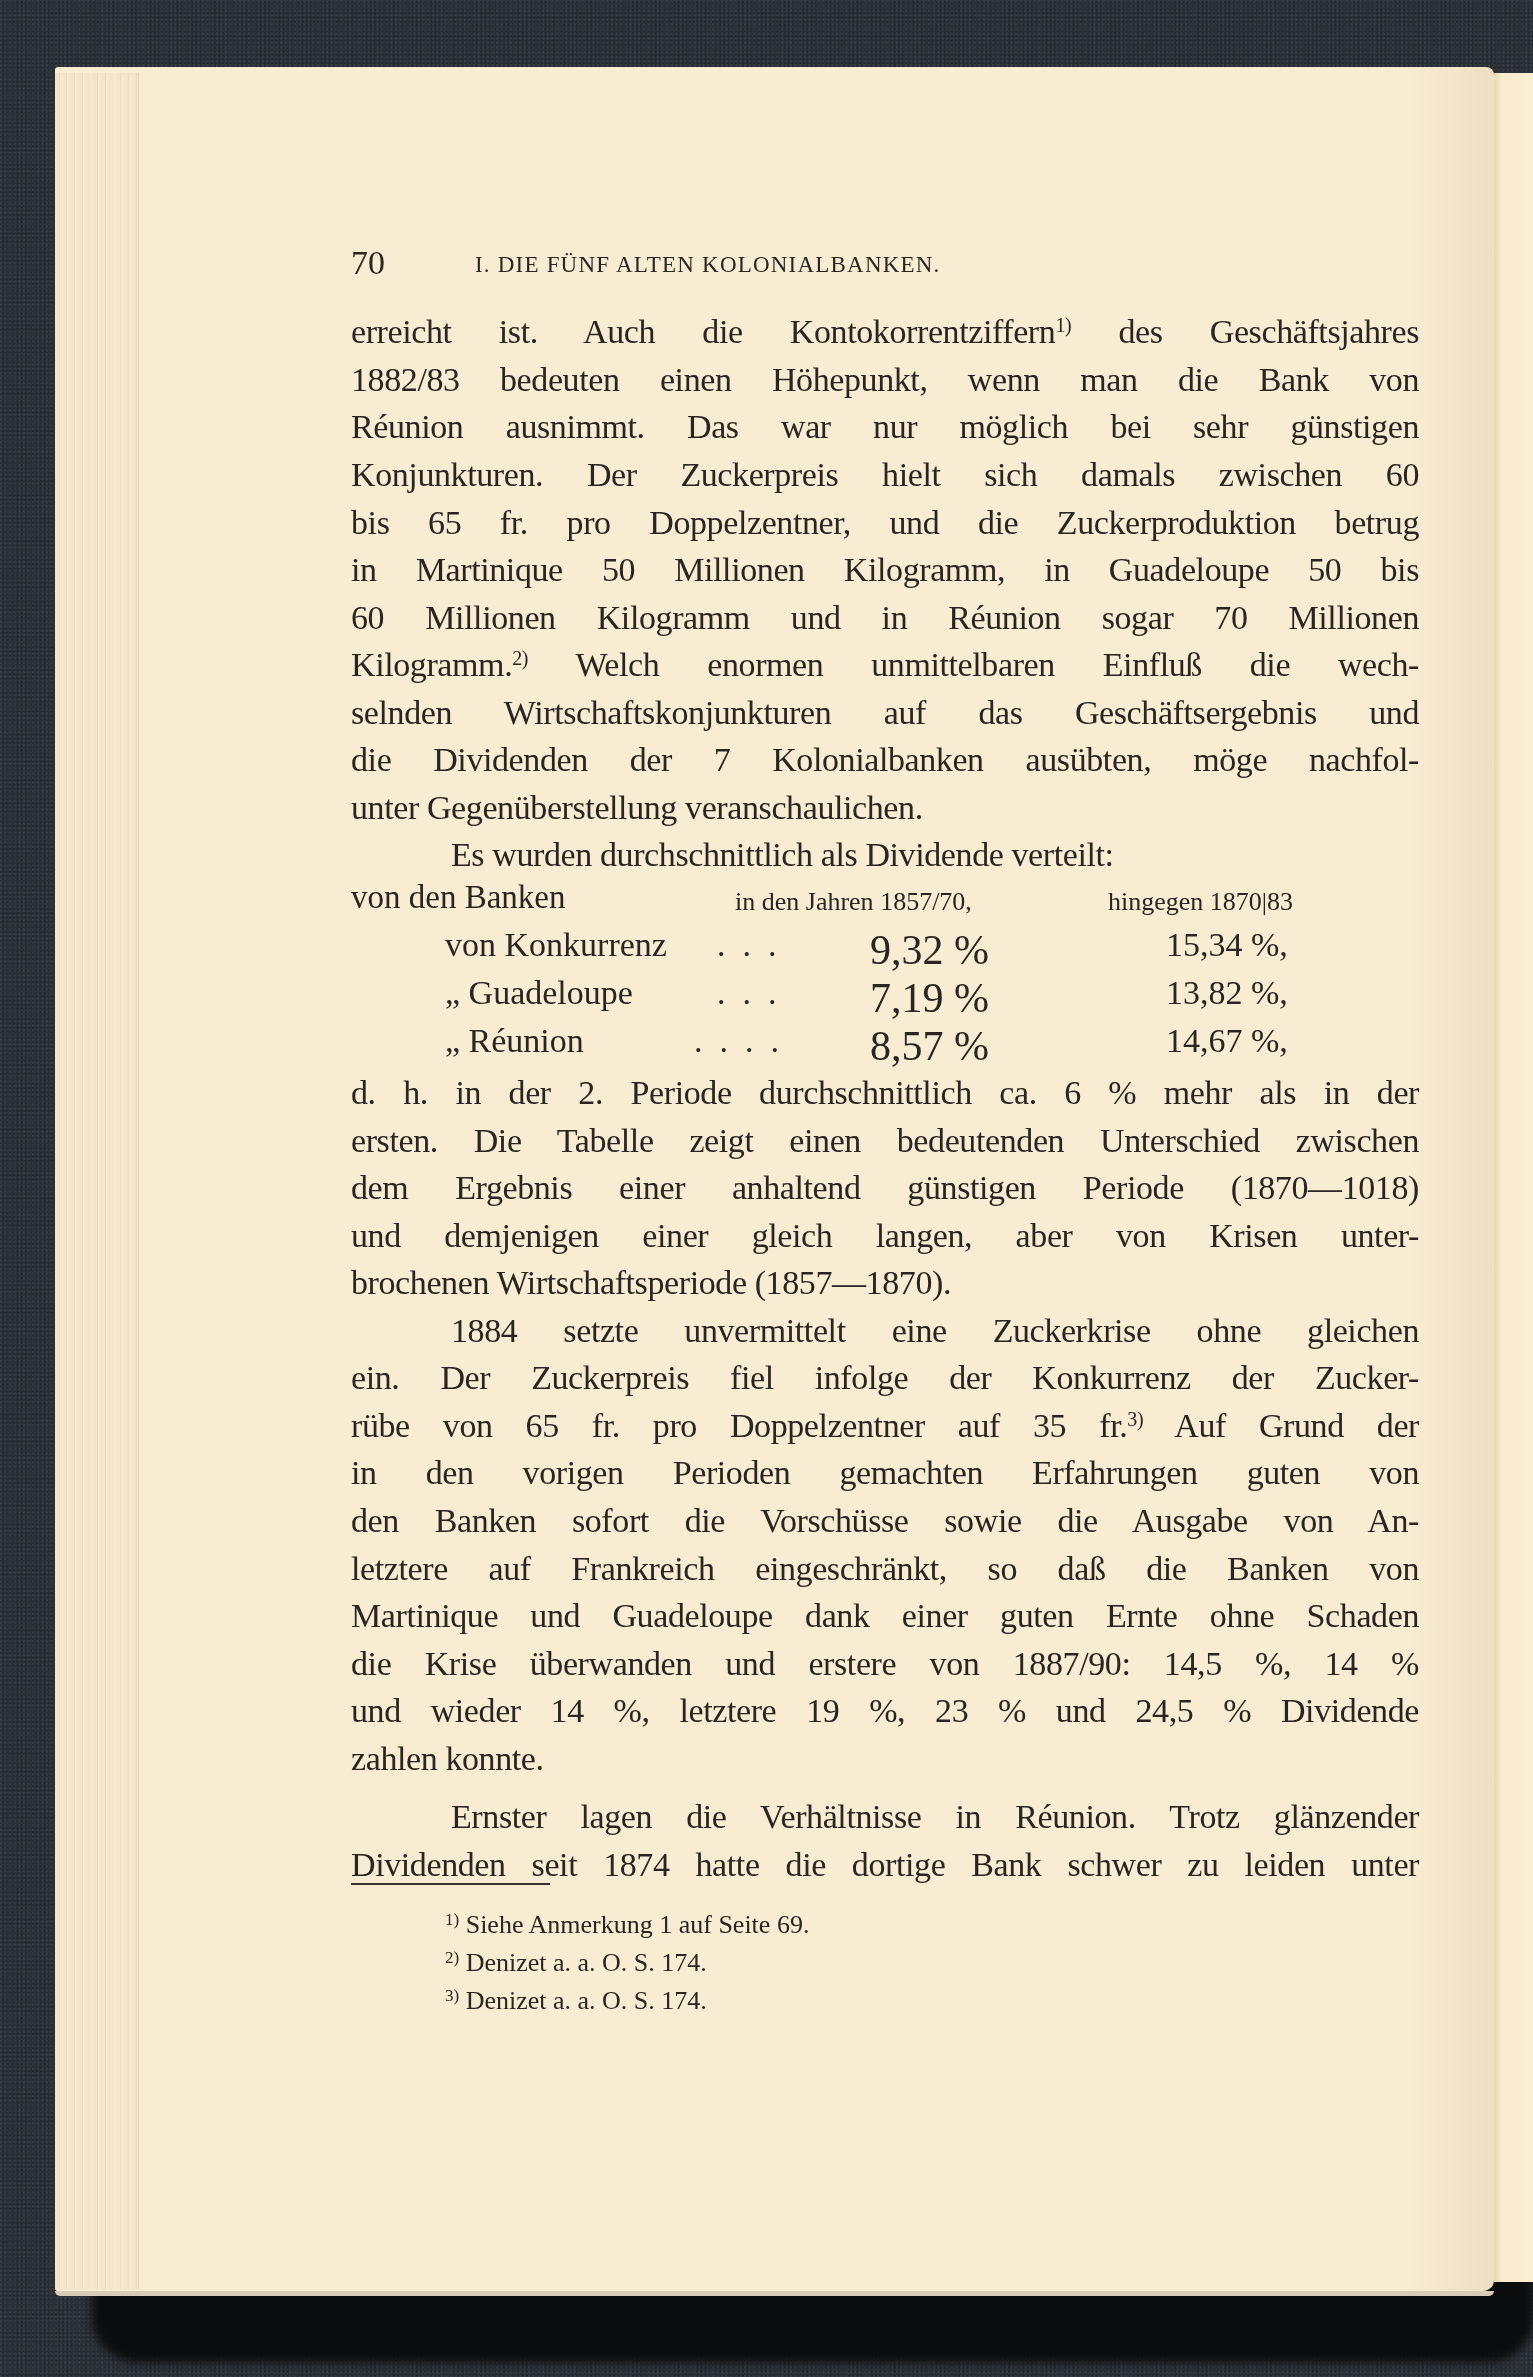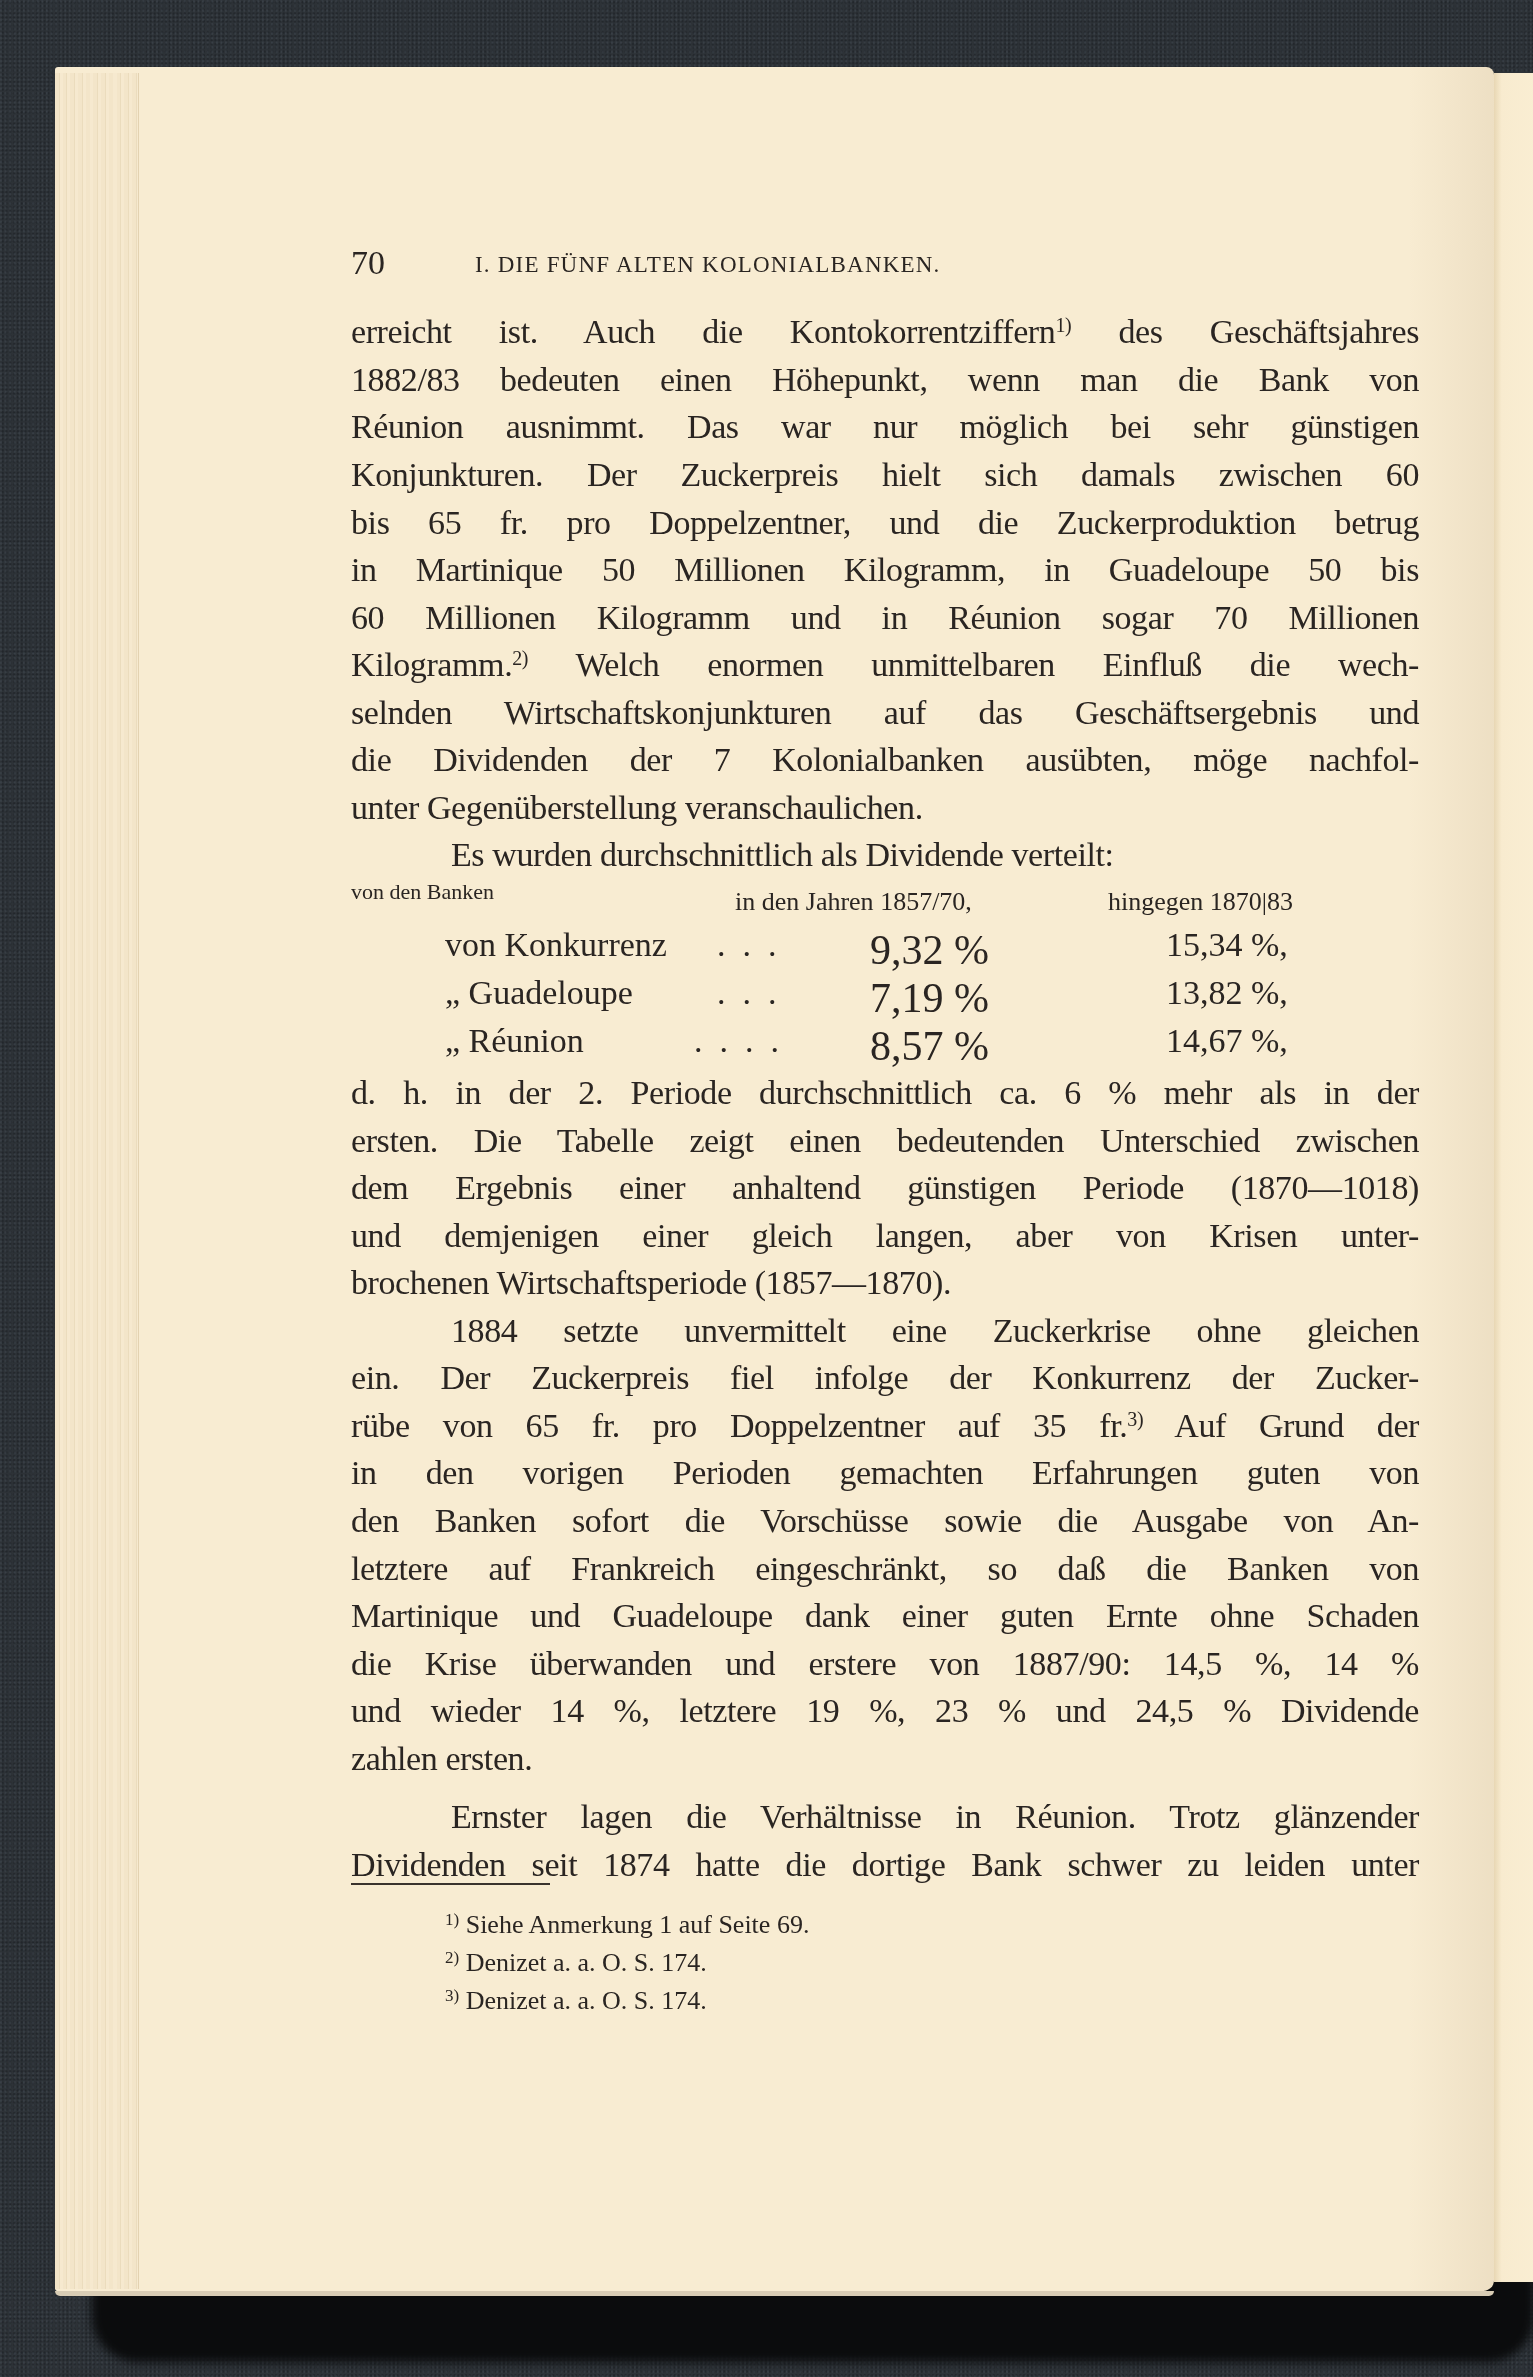--- a/index.html
+++ b/index.html
@@ -41,21 +41,21 @@
   .page-number { left:351px; top:244px; font-size:34px; }
   .running-head { left:475px; top:252px; font-size:23px; letter-spacing:1.2px; }
   .body-line {
     position:absolute; left:351px; width:1068px; font-size:34px; line-height:48px;
     text-align:justify; text-align-last:justify; white-space:nowrap;
     letter-spacing:-0.4px;
   }
   .body-line.last { text-align-last:left; }
   .indent { padding-left:100px; box-sizing:border-box; }
   sup { font-size:20px; vertical-align:10.7px; line-height:0; }
-  .tbl-head-a { left:351px; font-size:22px; }
+  .tbl-head-a { left:351px; font-size:33px; }
   .tbl-head-b { left:735px; font-size:26px; }
   .tbl-head-c { left:1108px; font-size:26px; }
   .bold { font-weight:normal; }
   .row-name { left:445px; font-size:34px; }
   .row-dots { left:717px; font-size:34px; letter-spacing:17px; }
   .row-v1 { left:870px; font-size:42px; }
   .row-v2 { left:1166px; font-size:34px; }
   .footnote-rule { position:absolute; left:351px; top:1883px; width:199px; height:1.5px; background:#3a332d; }
   .footnote { position:absolute; left:445px; font-size:26px; white-space:nowrap; }
   .footnote sup { font-size:17px; vertical-align:7.7px; }
@@ -117,21 +117,21 @@
 
 <div class="body-line indent" style="top:1307px">1884 setzte unvermittelt eine Zuckerkrise ohne gleichen</div>
 <div class="body-line" style="top:1354px">ein.  Der Zuckerpreis fiel infolge der Konkurrenz der Zucker-</div>
 <div class="body-line" style="top:1402px"><span>rübe von 65 fr. pro Doppelzentner auf 35 fr.</span><sup>3)</sup>  <span>Auf Grund der</span></div>
 <div class="body-line" style="top:1449px">in den vorigen Perioden gemachten Erfahrungen guten von</div>
 <div class="body-line" style="top:1497px">den Banken sofort die Vorschüsse sowie die Ausgabe von An-</div>
 <div class="body-line" style="top:1545px">letztere auf Frankreich eingeschränkt, so daß die Banken von</div>
 <div class="body-line" style="top:1592px">Martinique und Guadeloupe dank einer guten Ernte ohne Schaden</div>
 <div class="body-line" style="top:1640px">die Krise überwanden und erstere von 1887/90: 14,5 %, 14 %</div>
 <div class="body-line" style="top:1687px">und wieder 14 %, letztere 19 %, 23 % und 24,5 % Dividende</div>
-<div class="body-line last" style="top:1735px">zahlen ersten.</div>
+<div class="body-line last" style="top:1735px">zahlen konnte.</div>
 
 <div class="body-line indent" style="top:1793px">Ernster lagen die Verhältnisse in Réunion.  Trotz glänzender</div>
 <div class="body-line" style="top:1841px">Dividenden seit 1874 hatte die dortige Bank schwer zu leiden unter</div>
 
 <div class="footnote-rule"></div>
 <div class="footnote" style="top:1910px"><sup>1)</sup> <span>Siehe Anmerkung 1 auf Seite 69.</span></div>
 <div class="footnote" style="top:1948px"><sup>2)</sup> <span>Denizet a. a. O. S. 174.</span></div>
 <div class="footnote" style="top:1986px"><sup>3)</sup> <span>Denizet a. a. O. S. 174.</span></div>
 
 

